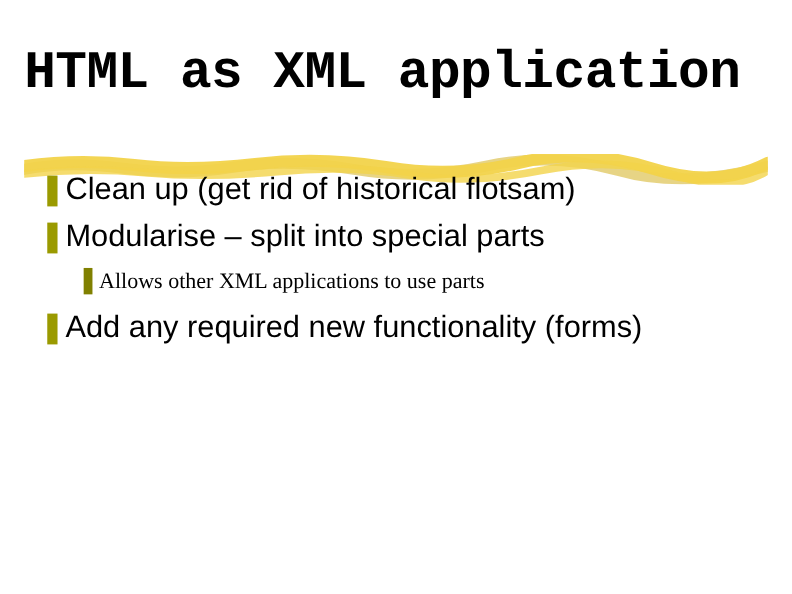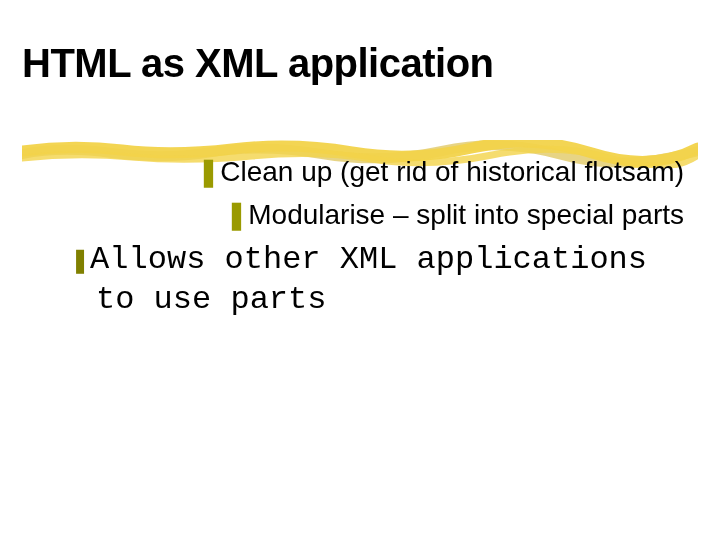--- a/index.html
+++ b/index.html
@@ -18,43 +18,42 @@
     height: 540px;
     box-sizing: border-box;
   }
   .title-wrap {
     position: absolute;
     left: 22px;
     top: 42px;
     width: 676px;
   }
   .title {
-    font-family: Liberation Sans, sans-serif;
+    font-family: Liberation Mono, monospace;
     font-weight: 900;
-    font-size: 40px;
+    font-size: 48px;
     line-height: 1.05;
     letter-spacing: -0.5px;
     color: #000000;
   }
   .underline {
     position: absolute;
     left: 0;
     top: 98px;
     width: 676px;
     height: 28px;
   }
   .body {
     position: absolute;
     left: 36px;
     top: 154px;
     width: 648px;
   }
   .lvl1 {
-    margin: 0 0 8px 12px;
-    text-align: right;
+    margin: 0 0 8px 0;
   }
   .lvl1 .bullet {
     font-family: "Zapf Dingbats", "Segoe UI Symbol", sans-serif;
     font-size: 28px;
     color: #9a9a00;
     vertical-align: baseline;
   }
   .lvl1 .text {
     font-family: Verdana, Geneva, sans-serif;
     font-size: 28px;
@@ -67,22 +66,22 @@
   .lvl2 {
     margin: 0 0 4px 0;
   }
   .lvl2 .bullet {
     font-family: "Zapf Dingbats", "Segoe UI Symbol", sans-serif;
     font-size: 24px;
     color: #808000;
     vertical-align: baseline;
   }
   .lvl2 .text {
-    font-family: Liberation Mono, monospace;
-    font-size: 32px;
+    font-family: Liberation Serif, serif;
+    font-size: 20px;
     line-height: 1.25;
     color: #000000;
   }
   .hang {
     display: block;
     padding-left: 30px;
     text-indent: -30px;
   }
   .hang2 {
     display: block;
@@ -119,15 +118,20 @@
     </div>
 
     <div class="lvl2-group">
       <div class="lvl2">
         <span class="hang2">
           <span class="bullet">❚</span><span class="text">Allows other XML applications to use parts</span>
         </span>
       </div>
     </div>
 
+    <div class="lvl1">
+      <span class="hang">
+        <span class="bullet">❚</span><span class="text">Add any required new functionality (forms)</span>
+      </span>
+    </div>
 
   </div>
 </div>
 
 </body></html>

